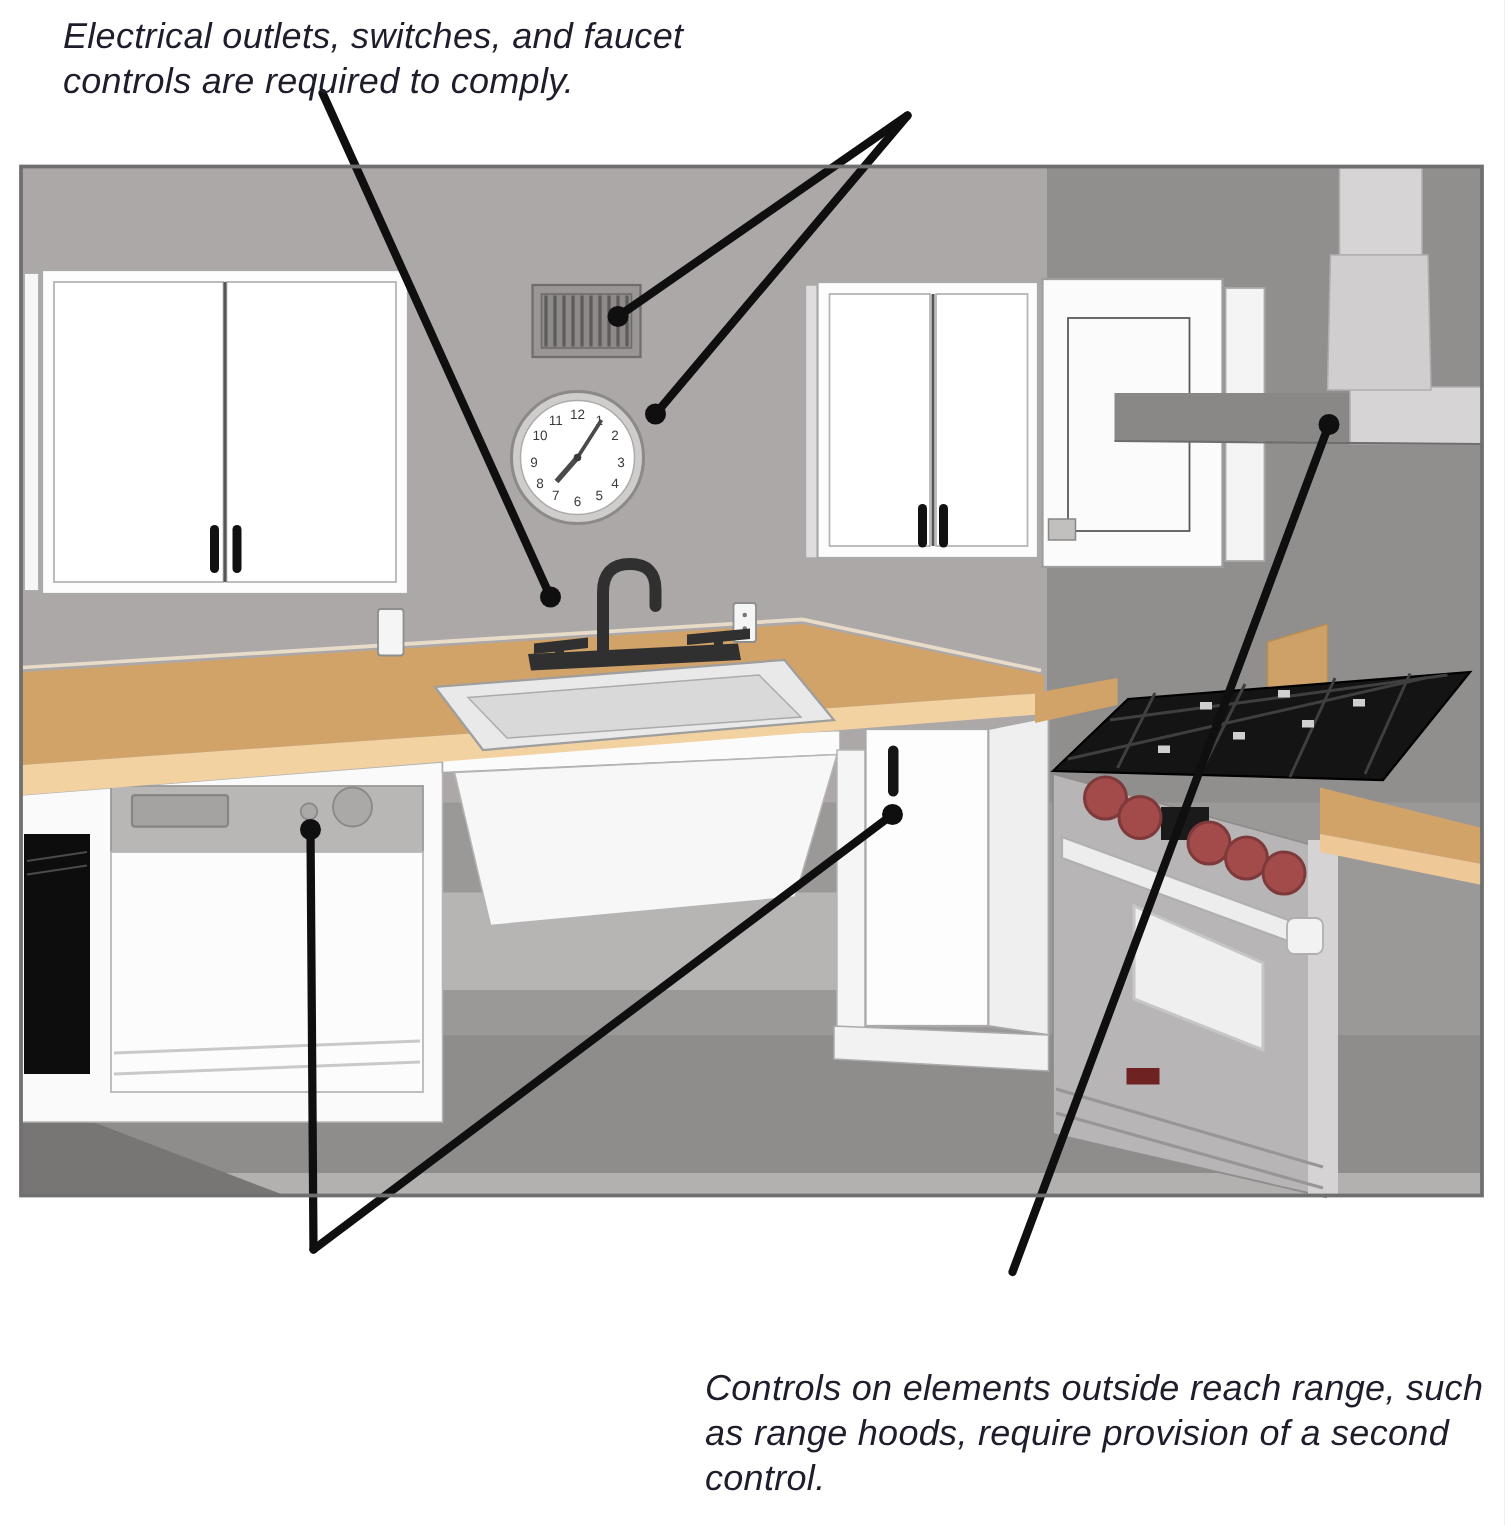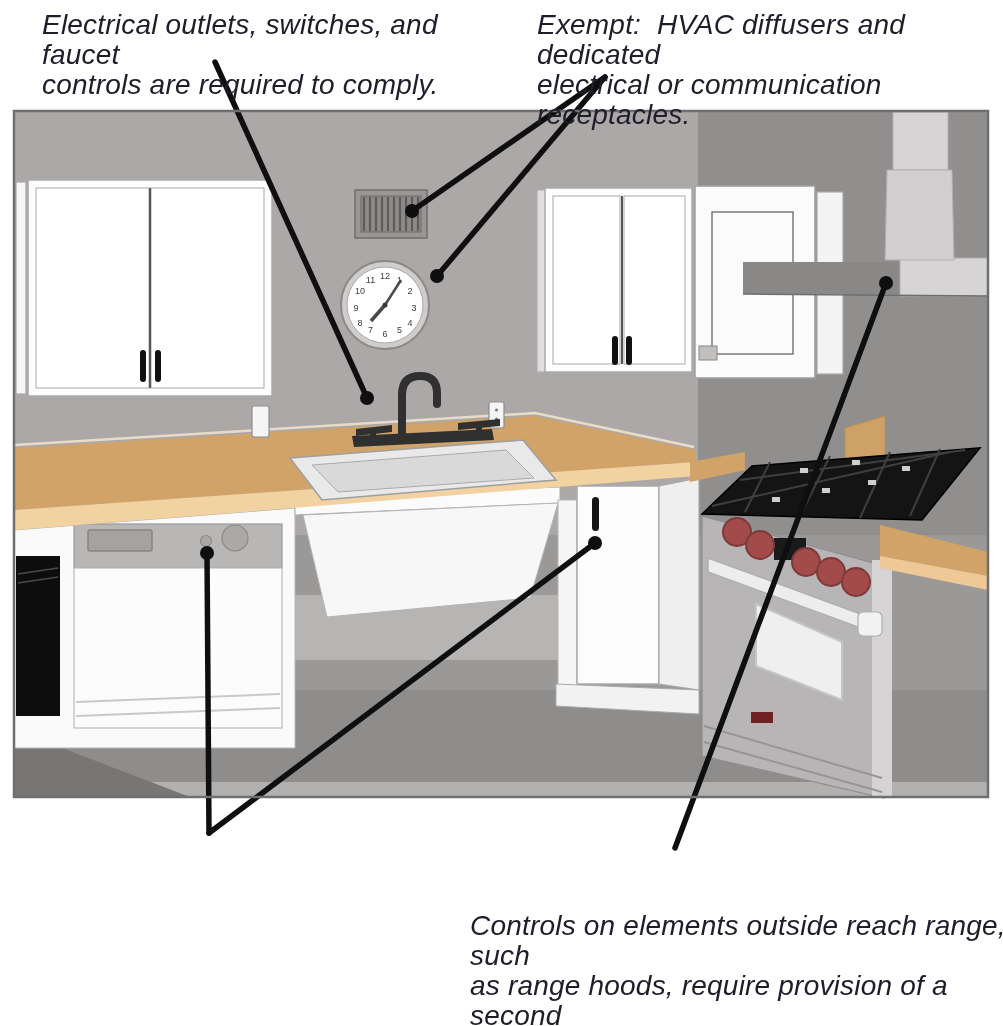--- a/index.html
+++ b/index.html
@@ -1,19 +1,19 @@
 <!DOCTYPE html>
 <html><head>
 <meta charset="utf-8">
 <style>
   html,body{margin:0;padding:0;background:#ffffff;}
   .canvas{position:relative;width:1003px;height:1026px;background:#ffffff;overflow:hidden;
           font-family:"Liberation Sans",sans-serif;}
   .scene-svg{position:absolute;left:0;top:0;}
-  .callout{position:absolute;font-style:italic;font-size:28px;line-height:30px;
+  .callout{position:absolute;font-style:italic;font-size:24px;line-height:30px;
            color:#1d1d2b;white-space:pre-wrap;letter-spacing:0.2px;}
   .callout p{margin:0;white-space:pre-wrap;}
   .cnum{font-size:9px;fill:#3a3a3a;text-anchor:middle;font-style:normal;}
 </style>
 </head>
 <body>
 
 <div class="canvas">
 
   <svg class="scene-svg" width="1003" height="1026" viewBox="0 0 1003 1026">
@@ -214,22 +214,20 @@
       <circle cx="595" cy="543" r="7"></circle>
       <circle cx="886" cy="283" r="7"></circle>
     </g>
 
     <rect x="14" y="111" width="974" height="686" fill="none" stroke="#6f6f6f" stroke-width="2.5"></rect>
   </svg>
 
   <div class="callout" style="left:42px; top:10px; width:445px;">Electrical outlets, switches, and faucet
 controls are required to comply.</div>
 
-  <div class="callout" style="left:537px; top:10px; width:465px;">Exempt:  HVAC diffusers and dedicated
-electrical or communication receptacles.</div>
 
 
   <div class="callout" style="left:470px; top:851px; width:548px;">
     <p>Controls on elements outside reach range, such
 as range hoods, require provision of a second
 control.</p>
     
   </div>
 
 </div>

